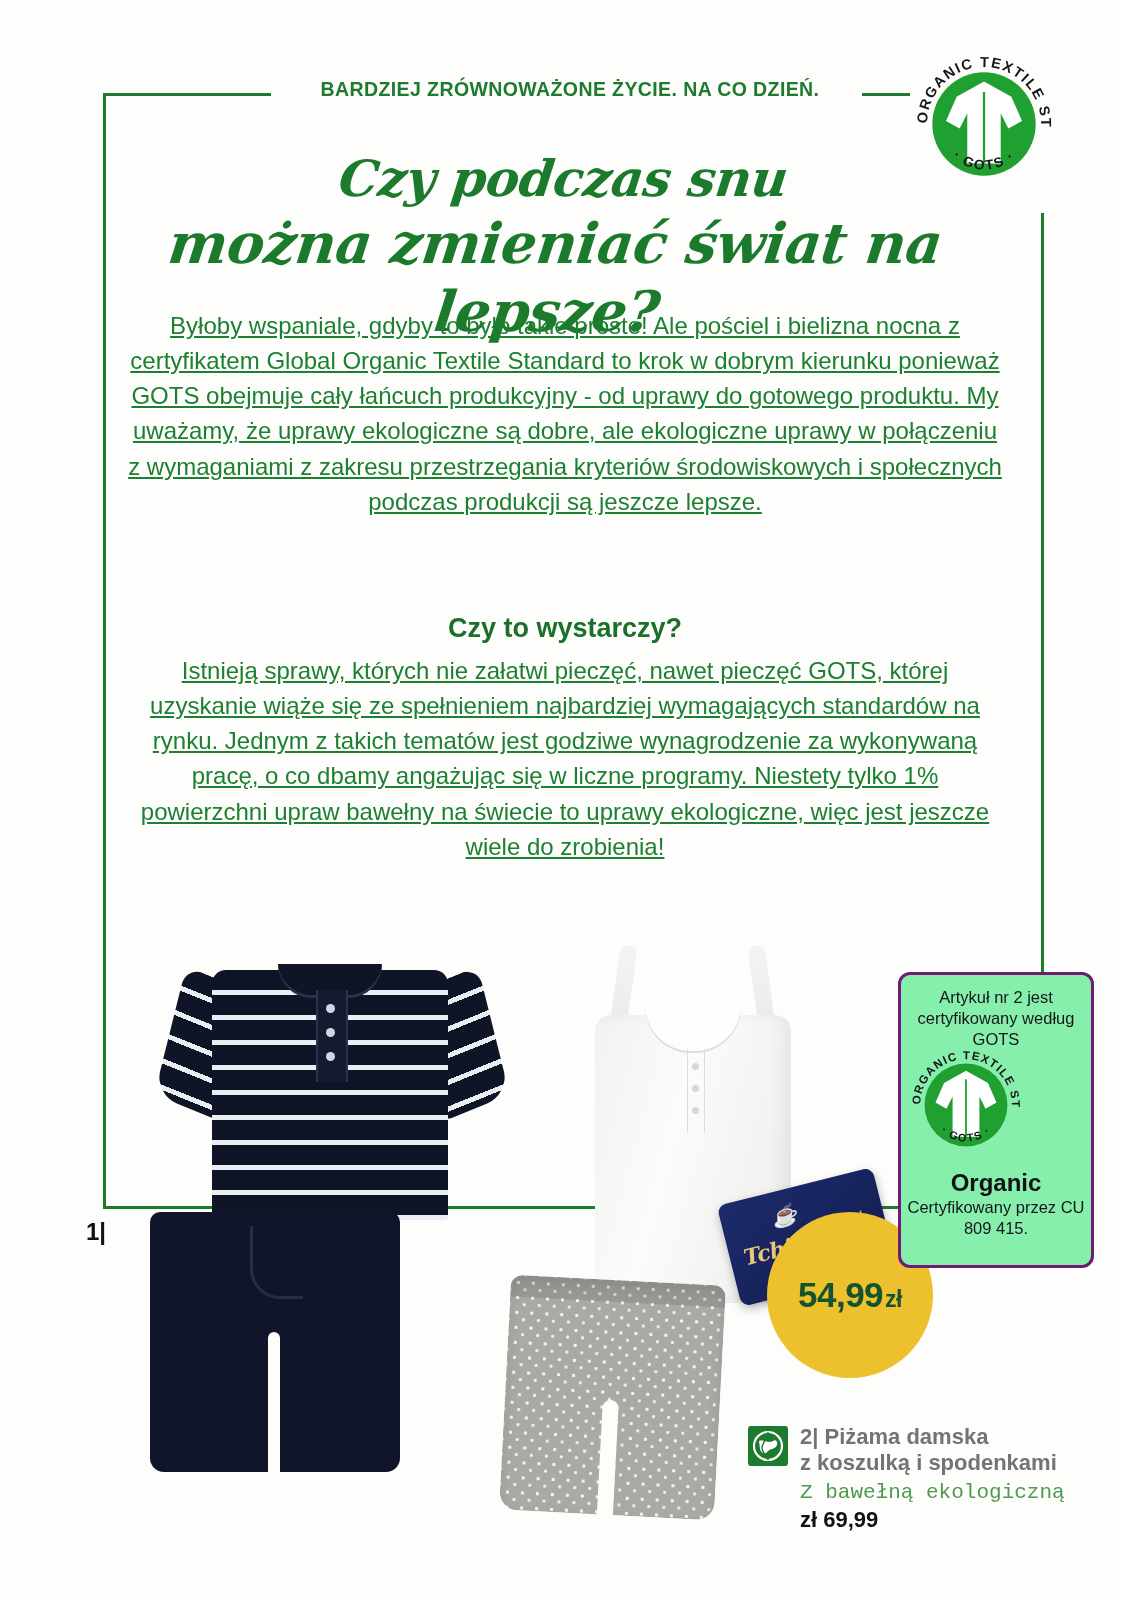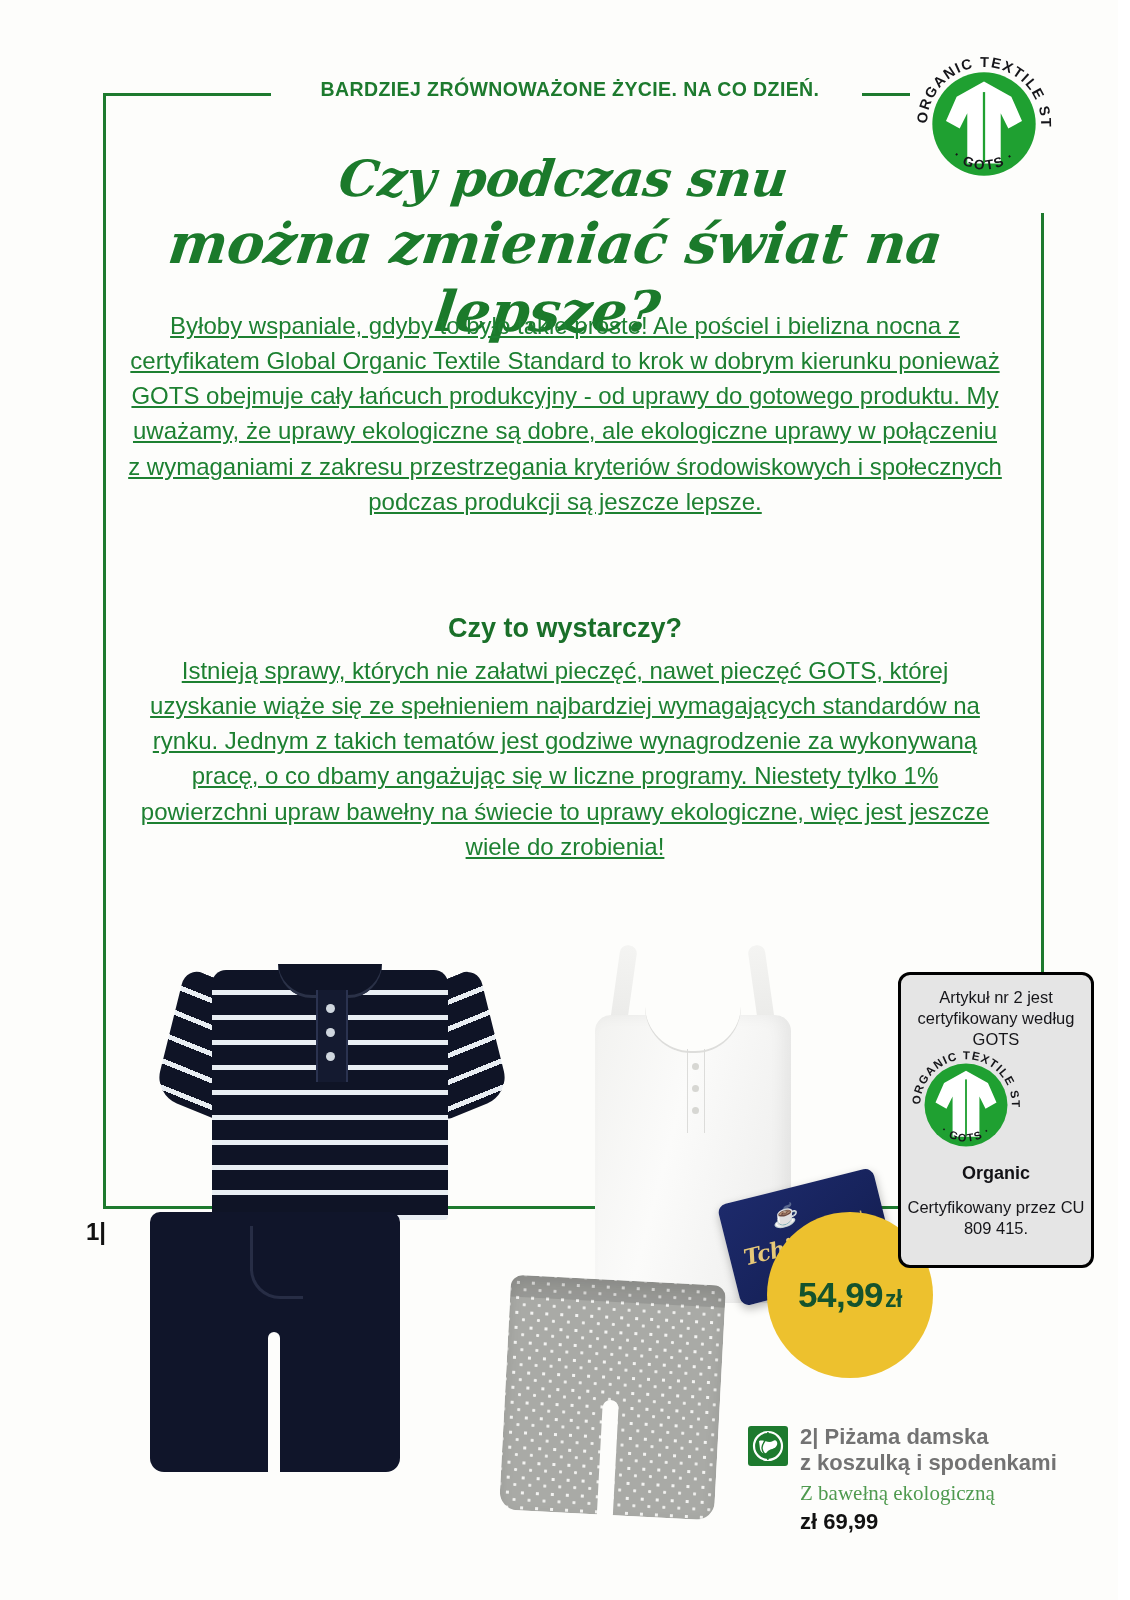--- a/index.html
+++ b/index.html
@@ -343,40 +343,40 @@
     font-family: "Liberation Sans", sans-serif;
   }
 
   
   #cert-box {
     position: absolute;
     left: 898px;
     top: 972px;
     width: 196px;
     height: 296px;
-    border: 3px solid #000000;
+    border: 3px solid #701a75;
     border-radius: 12px;
-    background: #e5e5e5;
+    background: #86efac;
     text-align: center;
     box-sizing: border-box;
     padding-top: 12px;
   }
   #cert-box-head {
     color: #16161a;
     font-size: 16.5px;
     line-height: 1.28;
     font-family: "Liberation Sans", sans-serif;
   }
   #cert-organic {
     position: absolute;
     left: 0; right: 0;
-    top: 188px;
+    top: 194px;
     color: #121216;
     font-weight: bold;
-    font-size: 18px;
+    font-size: 24px;
   }
   #cert-footer {
     position: absolute;
     left: 0; right: 0;
     top: 222px;
     color: #16161a;
     font-size: 16.5px;
     line-height: 1.3;
   }
 
@@ -402,21 +402,21 @@
     color: #737373;
     font-size: 22px;
     font-weight: bold;
     line-height: 1.18;
     font-family: "Liberation Sans", sans-serif;
   }
   #prod-sub {
     margin-top: 5px;
     color: #4f9a4f;
     font-size: 21px;
-    font-family: Liberation Serif, serif;
+    font-family: Liberation Mono, monospace;
   }
   #prod-price {
     margin-top: 3px;
     color: #121212;
     font-size: 22px;
     font-weight: bold;
     font-family: "Liberation Sans", sans-serif;
   }
 </style>
 </head>

